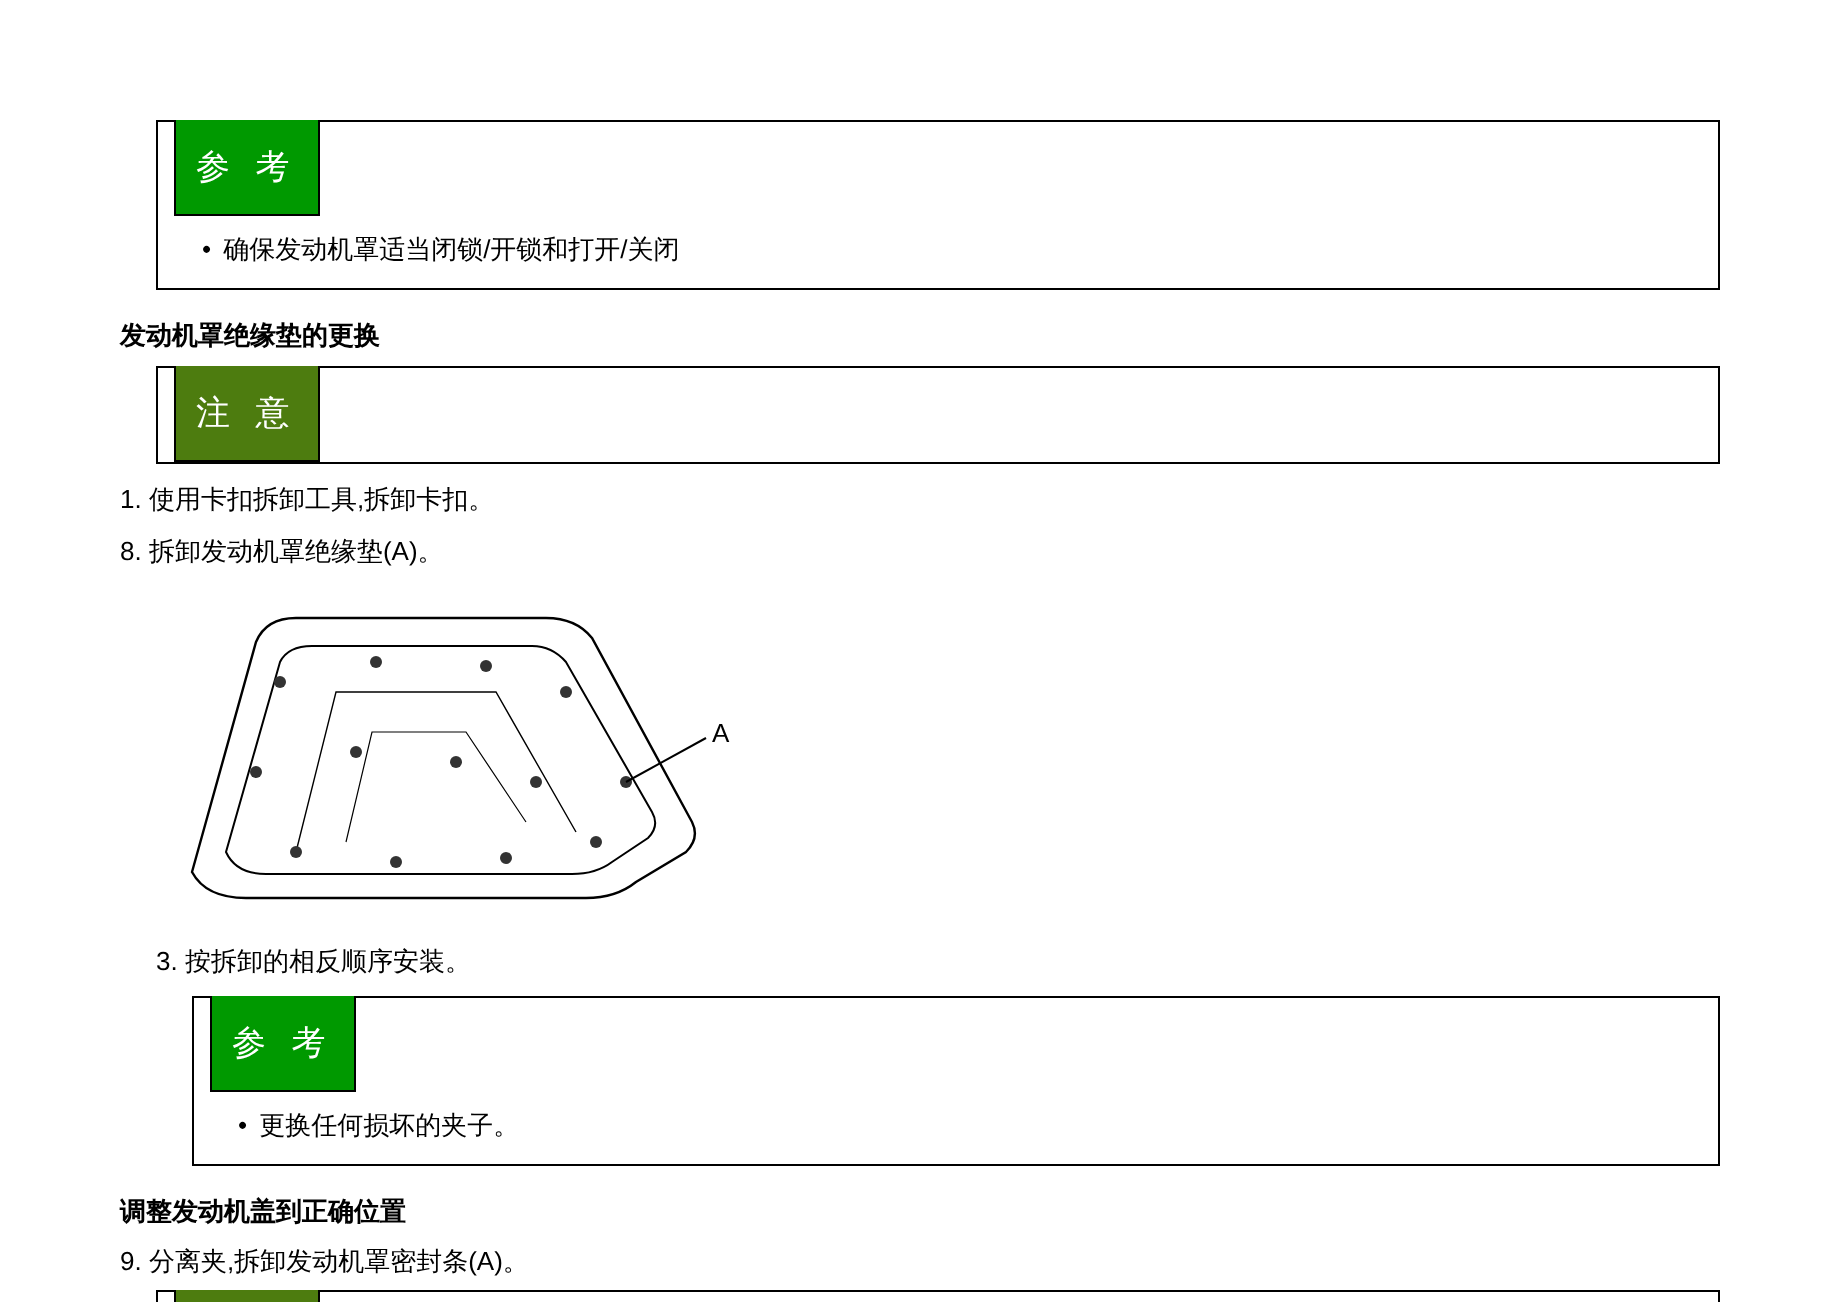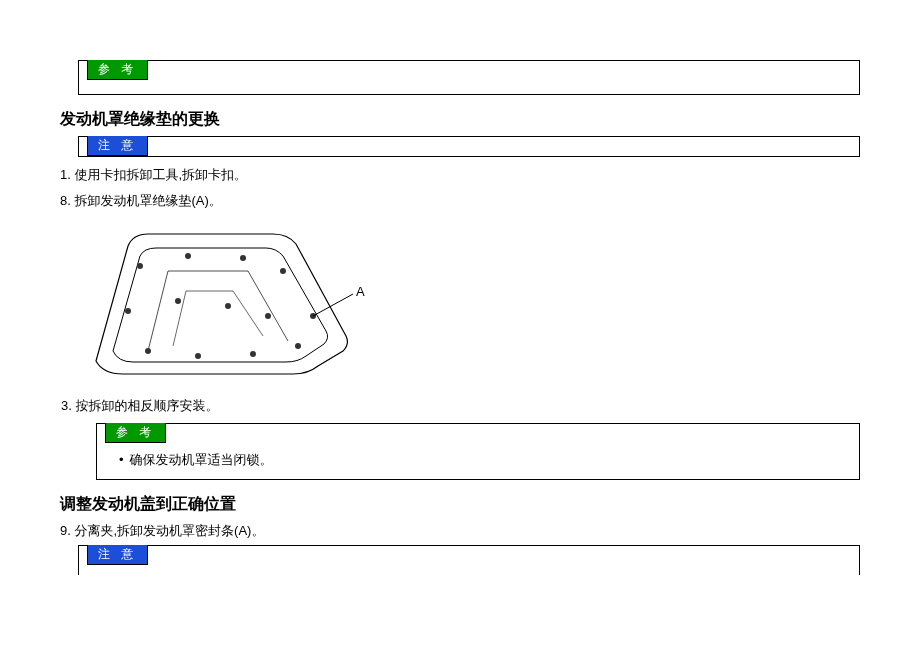--- a/index.html
+++ b/index.html
@@ -16,76 +16,79 @@
       width: 920px;
     }
     .info-box {
       border: 1px solid #000;
       margin-left: 18px;
       margin-bottom: 8px;
     }
     .info-header {
       display: inline-block;
       color: #fff;
-      padding: 1px 10px;
-      font-size: 12px;
+      padding: 12px 10px;
+      font-size: 17px;
       letter-spacing: 4px;
       margin-left: 8px;
       margin-top: -1px;
       border: 1px solid #000;
       border-top: none;
     }
     .header-green {
       background: #009900;
     }
     .header-blue {
-      background: #1d4ed8;
+      background: #4d7c0f;
     }
     .info-content {
       padding: 6px 10px 8px 22px;
       line-height: 1.7;
     }
     .info-content .bullet {
       display: flex;
     }
     .info-content .bullet::before {
       content: "•";
       margin-right: 6px;
     }
     .section-title {
       font-weight: bold;
-      font-size: 16px;
+      font-size: 13px;
       margin-top: 14px;
       margin-bottom: 6px;
     }
     .numbered-item {
       margin-top: 6px;
       margin-bottom: 4px;
       line-height: 1.5;
     }
     .diagram-container {
       margin-left: 18px;
       margin-top: 6px;
       margin-bottom: 6px;
     }
     .diagram-svg {
       border: none;
     }
     .indent-step {
-      margin-left: 1px;
+      margin-left: 18px;
       margin-top: 8px;
       margin-bottom: 8px;
     }
   </style>
 </head>
 <body>
 
 <div class="info-box">
   <div class="info-header header-green">参 考</div>
   <div class="info-content">
+    <div class="bullet">
+        <span>确保发动机罩适当闭锁/开锁和打开/关闭</span>
+      </div>
   </div>
 </div>
 
 <div class="section-title">发动机罩绝缘垫的更换</div>
 
 <div class="info-box">
   <div class="info-header header-blue">注 意</div>
 </div>
 
 <div class="numbered-item">1. 使用卡扣拆卸工具,拆卸卡扣。</div>
@@ -120,21 +123,21 @@
     <text x="278" y="80" font-size="13" font-family="Arial">A</text>
   </svg>
 </div>
 
 <div class="indent-step">3. 按拆卸的相反顺序安装。</div>
 
 <div class="info-box" style="margin-left:36px;">
   <div class="info-header header-green">参 考</div>
   <div class="info-content">
     <div class="bullet">
-        <span>确保发动机罩适当闭锁。</span>
+        <span>更换任何损坏的夹子。</span>
       </div>
   </div>
 </div>
 
 <div class="section-title">调整发动机盖到正确位置</div>
 
 <div class="numbered-item">9. 分离夹,拆卸发动机罩密封条(A)。</div>
 
 <div class="info-box" style="margin-left:18px; border-bottom:none; padding-bottom:10px;">
   <div class="info-header header-blue">注 意</div>

